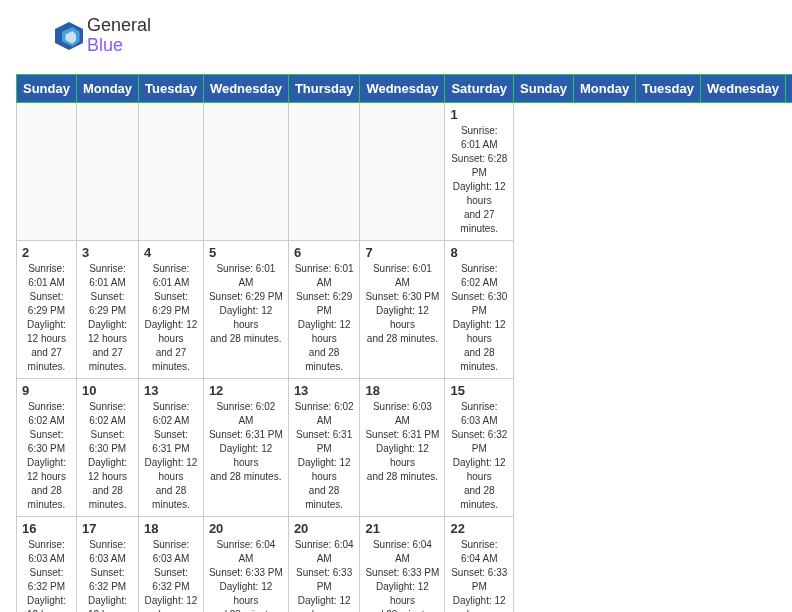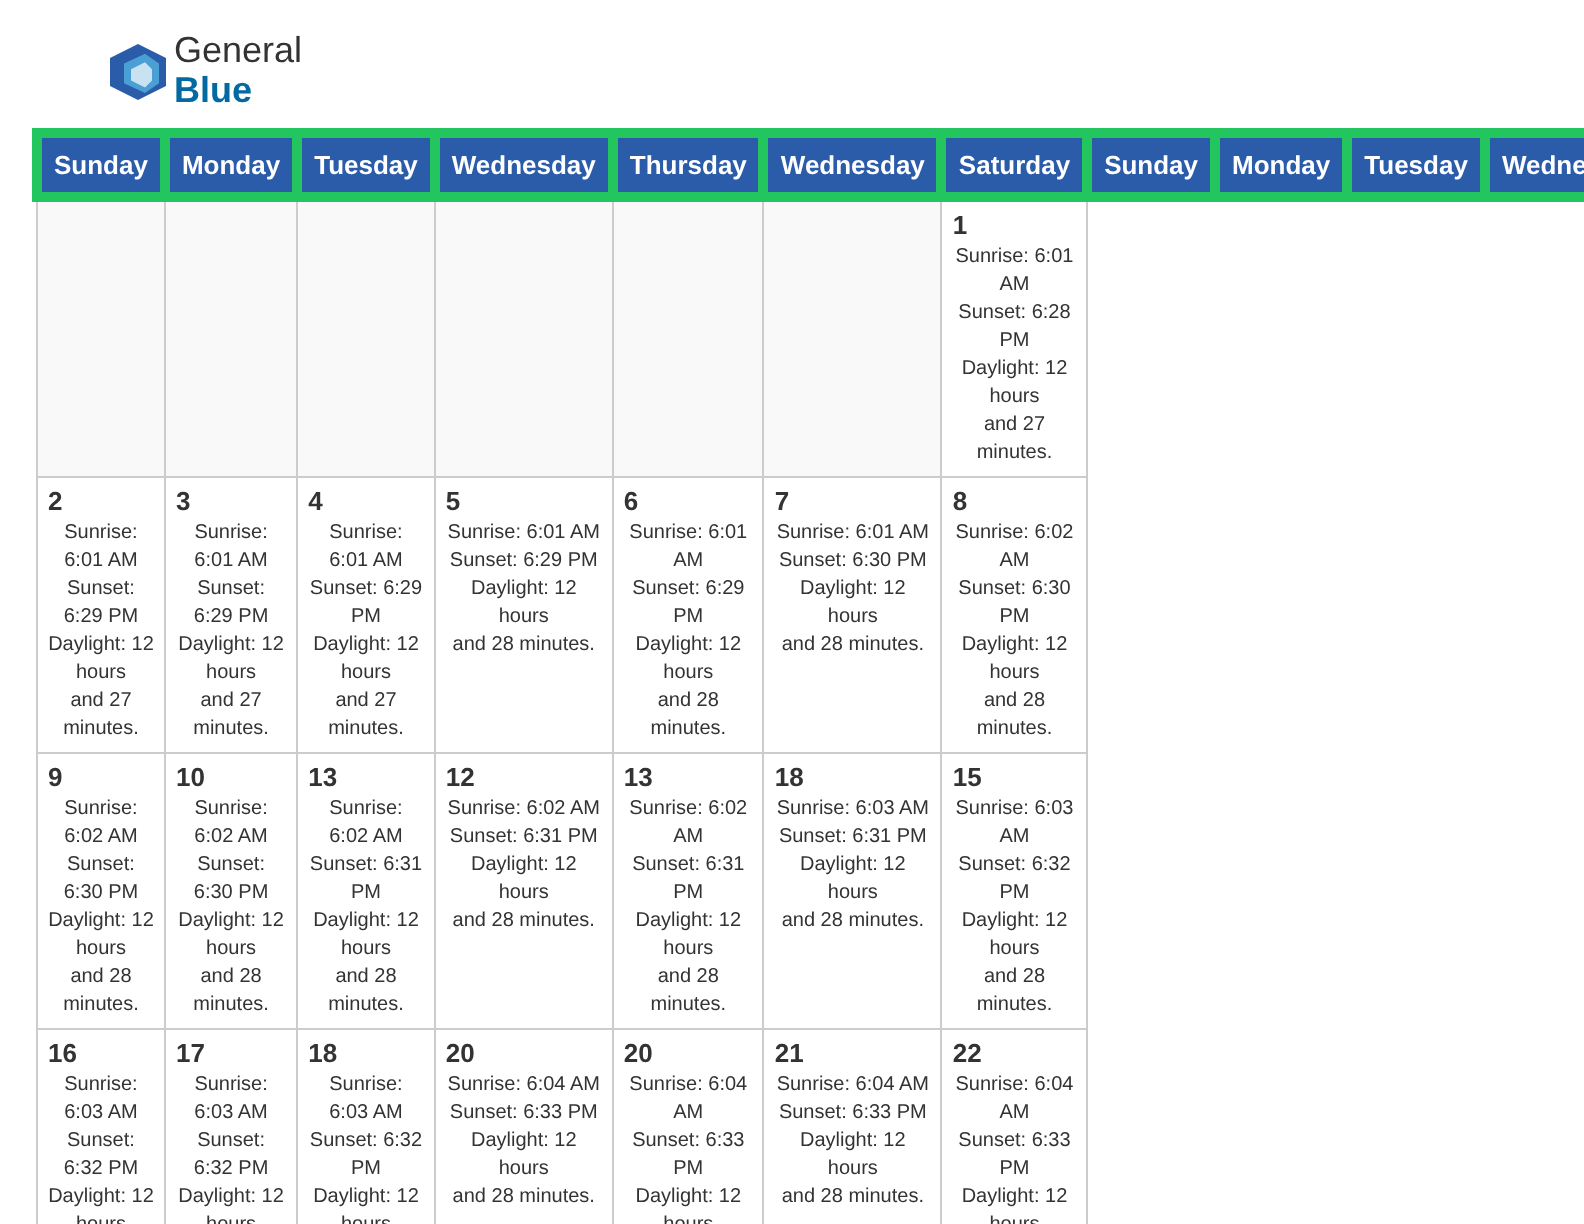--- a/index.html
+++ b/index.html
@@ -7,21 +7,21 @@
       font-family: Arial, sans-serif;
       background: #fff;
       width: 792px;
       min-height: 612px;
       padding: 16px;
     }
     .header-section {
       display: flex;
       justify-content: space-between;
       align-items: center;
-      margin-bottom: 8px;
+      margin-bottom: 18px;
       padding-left: 39px;
     }
     .logo {
       display: flex;
       align-items: center;
       gap: 4px;
     }
     .logo-text {
       font-size: 18px;
       font-weight: normal;
@@ -53,21 +53,21 @@
       border-collapse: collapse;
       font-size: 11px;
     }
     thead th {
       background-color: #2a5caa;
       color: #fff;
       text-align: left;
       padding: 6px 6px;
       font-size: 13px;
       font-weight: bold;
-      border: 5px solid #22c55e;
+      border: 1px solid #22c55e;
     }
     td {
       border: 1px solid #ccc;
       vertical-align: top;
       padding: 4px 5px;
       width: calc(100% / 7);
       height: 78px;
     }
     td.empty {
       background: #f9f9f9;
@@ -91,21 +91,21 @@
 
 <div class="header-section">
   <div class="logo">
     <svg class="logo-blue-shape" viewBox="0 0 40 40">
       <polygon points="0,10 20,0 40,10 40,30 20,40 0,30" fill="#2a5caa"></polygon>
       <polygon points="10,14 25,7 35,14 35,28 25,35 10,28" fill="#4a9fd4"></polygon>
       <polygon points="15,18 25,13 30,18 30,26 25,31 15,26" fill="#fff" opacity="0.7"></polygon>
     </svg>
     <div class="logo-text">
       <span>General</span>
-      <span style="color:#0369a1;font-weight:bold;">Blue</span>
+      <span style="color:#8b5cf6;font-weight:normal;">Blue</span>
     </div>
   </div>
   <div class="title-block">
     <div class="calendar-title"></div>
     <div class="calendar-subtitle"></div>
   </div>
 </div>
 
 <table>
   <thead>

